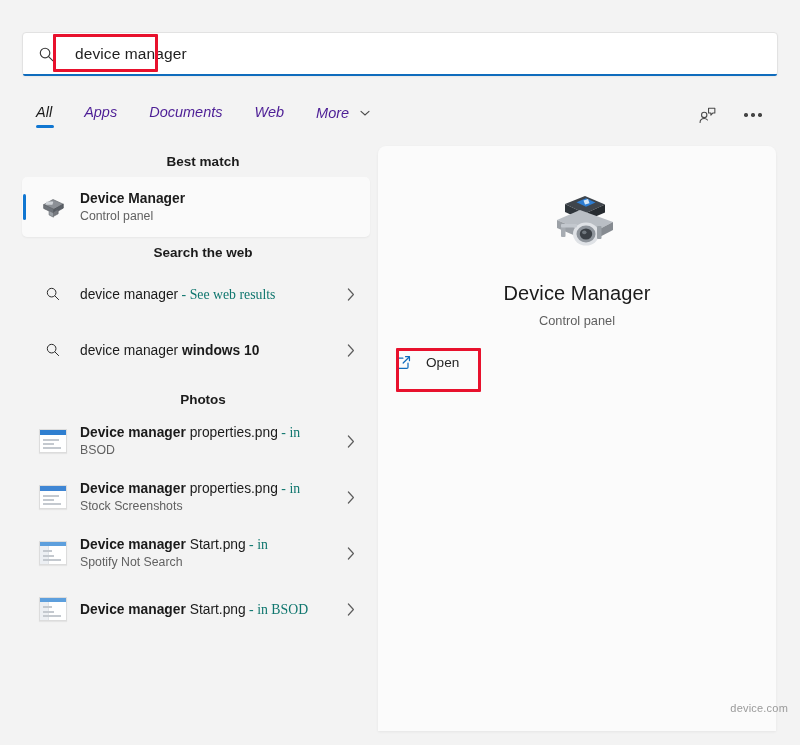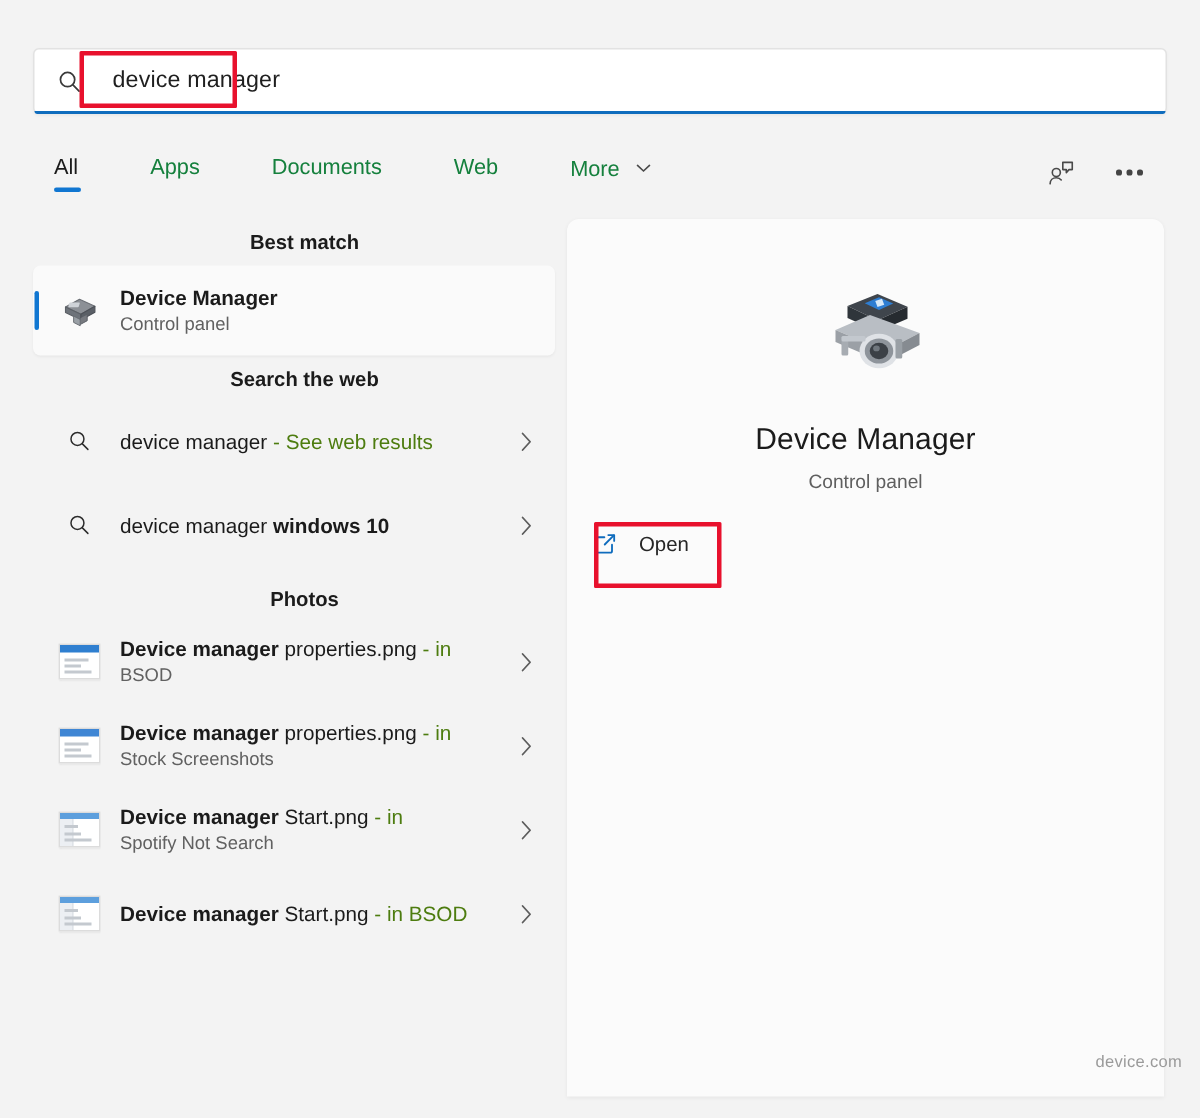--- a/index.html
+++ b/index.html
@@ -82,25 +82,25 @@
   
   .tabrow {
     position: absolute;
     left: 22px;
     top: 94px;
     width: 756px;
     height: 42px;
     display: flex;
     align-items: center;
   }
-  .tabs { display: flex; align-items: flex-start; gap: 16px; }
+  .tabs { display: flex; align-items: flex-start; gap: 0; font-style: italic; }
   .tab {
     position: relative;
     font-size: 14.5px;
-    color: #15803d;
+    color: #4c1d95;
     padding: 4px 16px 10px 16px;
     cursor: default;
     white-space: nowrap;
   }
   .tab:first-child { padding-left: 14px; }
   .tab.active { color: #1b1b1b; }
   .tab.active .tab-underline {
     position: absolute;
     left: 50%;
     transform: translateX(-50%);
@@ -204,21 +204,21 @@
   .r-sub {
     font-size: 12.3px;
     color: #616161;
     line-height: 16px;
     margin-top: 1px;
     white-space: nowrap;
     overflow: hidden;
   }
   .r-title .b { font-weight: bold; }
   .r-title .n { font-weight: normal; }
-  .r-title .g { color: #4d7c0f; font-weight: normal; }
+  .r-title .g { color: #0f766e; font-weight: normal; font-family: Liberation Serif, serif; }
   .chev-right {
     flex: 0 0 18px;
     display: flex;
     align-items: center;
     justify-content: center;
     color: #5d5d5d;
     margin-left: 6px;
   }
 
   

